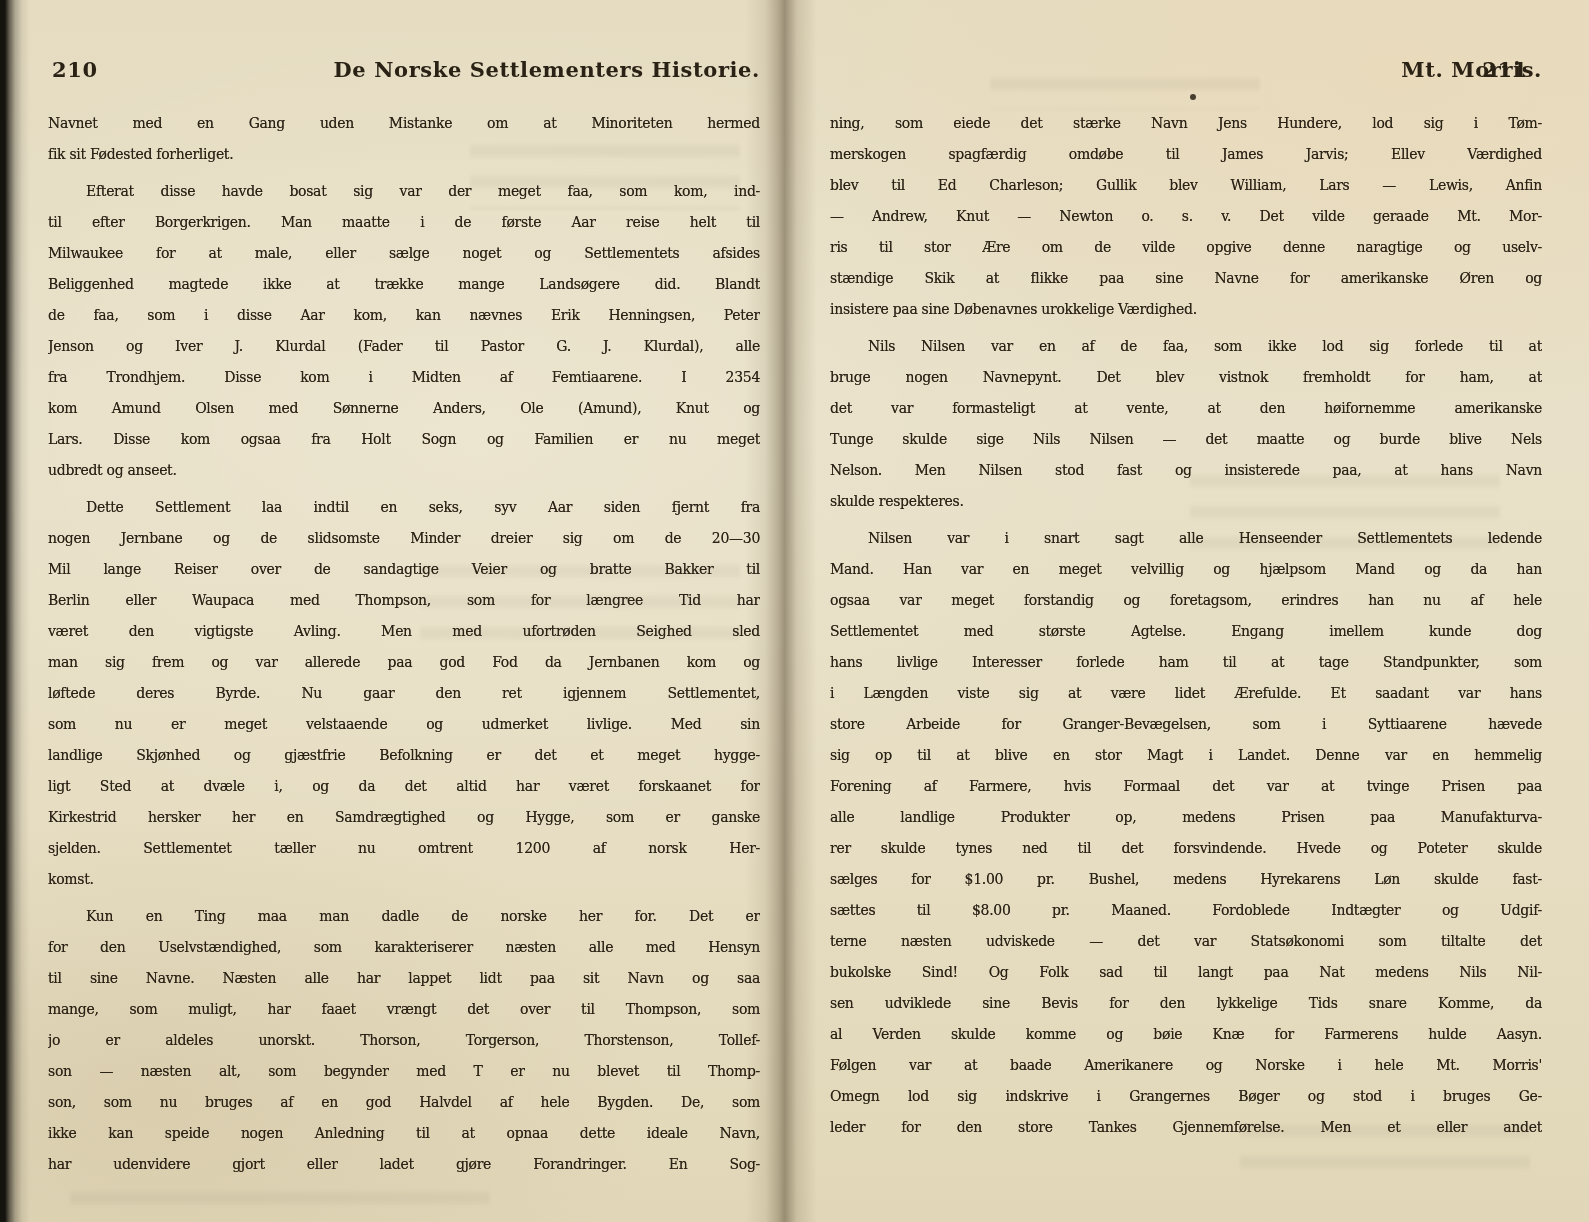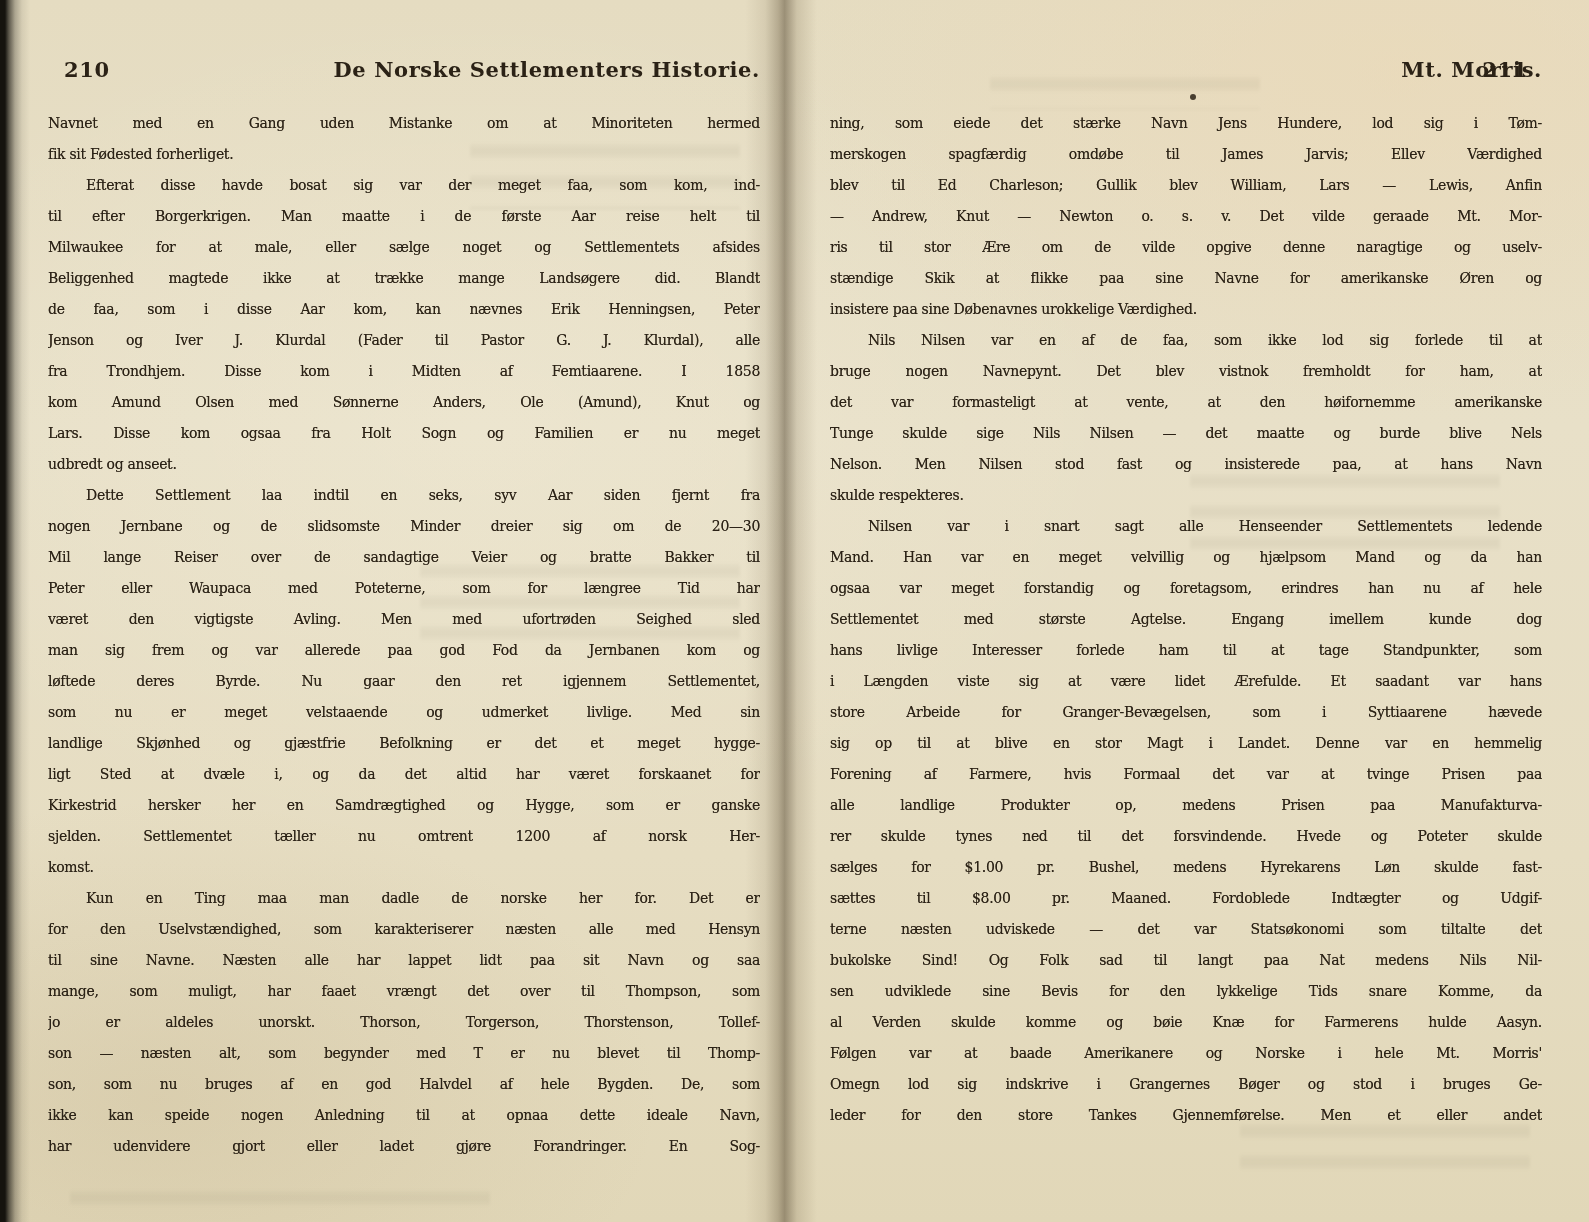--- a/index.html
+++ b/index.html
@@ -38,37 +38,37 @@
     position: absolute; top: 56px; width: 712px;
   }
   .page-left  { left: 48px;  }
   .page-right { left: 830px; }
 
   .pheader {
     position: relative; height: 28px; line-height: 28px;
     font-size: 21px; font-weight: 700; letter-spacing: .6px;
   }
   .pagenum { position: absolute; top: 0; font-size: 21px; }
-  .pagenum.pn-left  { left: 16px; }
+  .pagenum.pn-left  { left: 4px; }
   .pagenum.pn-right { right: 14px; }
   .running-title { display: block; text-align: right; }
   .header-mark {
     position: absolute; left: 50.5%; top: 38px;
     width: 6px; height: 6px; border-radius: 50%;
     background: var(--ink); opacity: .85;
   }
 
   .pbody {
     margin-top: 24px;
     font-size: 14px; font-weight: 400;
     line-height: 31px;
     letter-spacing: -0.3px;
     text-shadow: 0 0 .5px rgba(43,34,22,.65);
   }
-  .para + .para { }
+  .para + .para { margin-top: 6px; }
   .tline {
     text-align: justify;
     text-align-last: justify;
     height: 31px; overflow: hidden; white-space: nowrap;
   }
   .tline.lastline { text-align-last: left; }
   .tline.indent  { text-indent: 38px; }
 
   
   .ghost {
@@ -111,30 +111,30 @@
           <div class="tline">Navnet med en Gang uden Mistanke om at Minoriteten hermed</div>
           <div class="tline lastline">fik sit Fødested forherliget.</div>
         </div>
         <div class="para">
           <div class="tline indent">Efterat disse havde bosat sig var der meget faa, som kom, ind-</div>
           <div class="tline">til efter Borgerkrigen.  Man maatte i de første Aar reise helt til</div>
           <div class="tline">Milwaukee for at male, eller sælge noget og Settlementets afsides</div>
           <div class="tline">Beliggenhed magtede ikke at trække mange Landsøgere did. Blandt</div>
           <div class="tline">de faa, som i disse Aar kom, kan nævnes Erik Henningsen, Peter</div>
           <div class="tline">Jenson og Iver J. Klurdal (Fader til Pastor G. J. Klurdal), alle</div>
-          <div class="tline">fra Trondhjem.  Disse kom i Midten af Femtiaarene.  I 1858</div>
+          <div class="tline">fra Trondhjem.  Disse kom i Midten af Femtiaarene.  I 2354</div>
           <div class="tline">kom Amund Olsen med Sønnerne Anders, Ole (Amund), Knut og</div>
           <div class="tline">Lars.  Disse kom ogsaa fra Holt Sogn og Familien er nu meget</div>
           <div class="tline lastline">udbredt og anseet.</div>
         </div>
         <div class="para">
           <div class="tline indent">Dette Settlement laa indtil en seks, syv Aar siden fjernt fra</div>
           <div class="tline">nogen Jernbane og de slidsomste Minder dreier sig om de 20—30</div>
           <div class="tline">Mil lange Reiser over de sandagtige Veier og bratte Bakker til</div>
-          <div class="tline">Peter eller Waupaca med Poteterne, som for længree Tid har</div>
+          <div class="tline">Berlin eller Waupaca med Thompson, som for længree Tid har</div>
           <div class="tline">været den vigtigste Avling.  Men med ufortrøden Seighed sled</div>
           <div class="tline">man sig frem og var allerede paa god Fod da Jernbanen kom og</div>
           <div class="tline">løftede deres Byrde.  Nu gaar den ret igjennem Settlementet,</div>
           <div class="tline">som nu er meget velstaaende og udmerket livlige.  Med sin</div>
           <div class="tline">landlige Skjønhed og gjæstfrie Befolkning er det et meget hygge-</div>
           <div class="tline">ligt Sted at dvæle i, og da det altid har været forskaanet for</div>
           <div class="tline">Kirkestrid hersker her en Samdrægtighed og Hygge, som er ganske</div>
           <div class="tline">sjelden.  Settlementet tæller nu omtrent 1200 af norsk Her-</div>
           <div class="tline lastline">komst.</div>
         </div>

